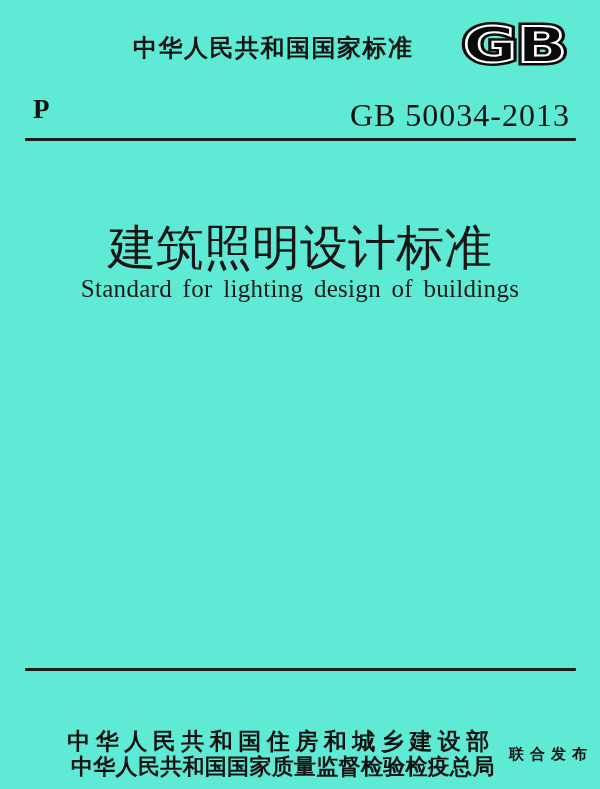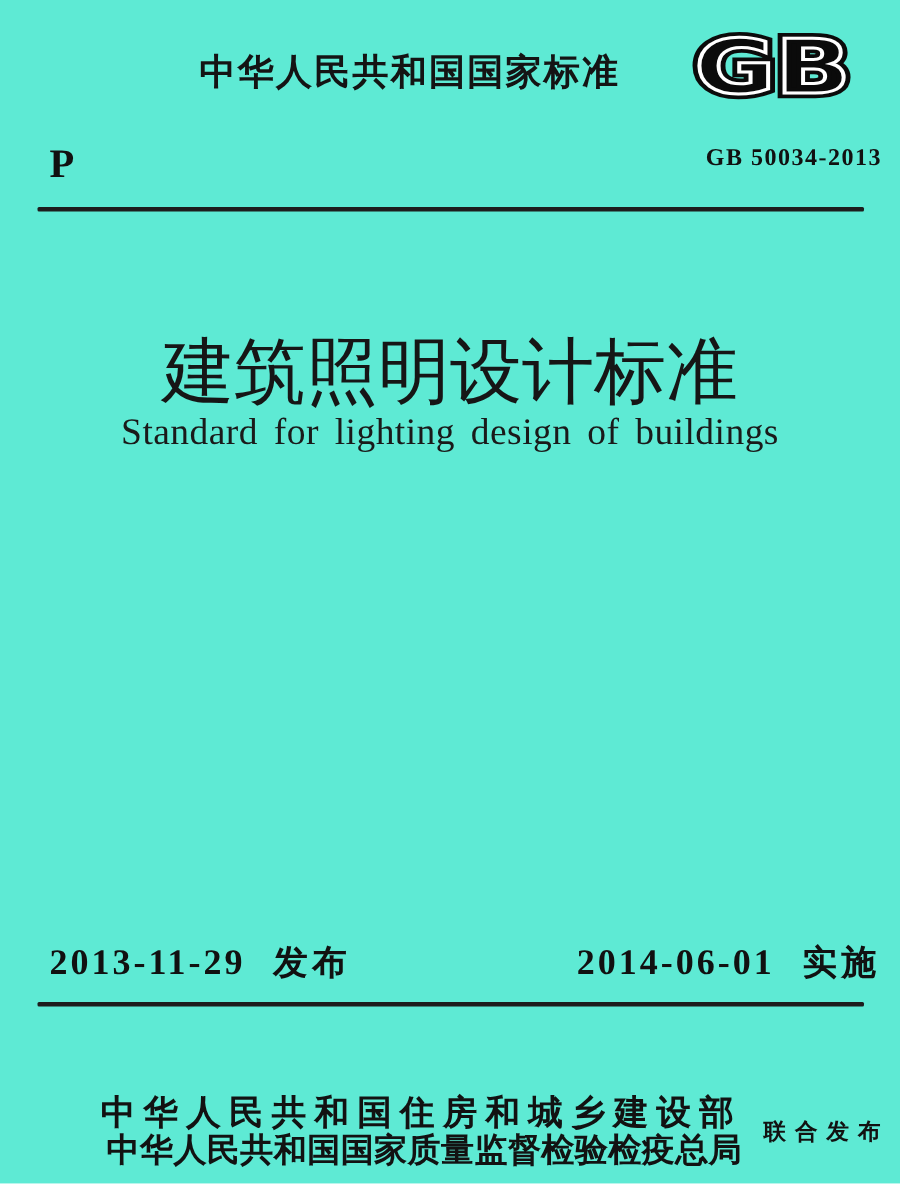--- a/index.html
+++ b/index.html
@@ -36,25 +36,25 @@
     position: absolute;
     left: 33px;
     top: 94px;
     font-family: "Liberation Serif", serif;
     font-weight: bold;
     font-size: 27px;
     color: #111;
   }
   .std-number {
     position: absolute;
-    right: 12px;
+    right: 30px;
     top: 97px;
     font-family: "Liberation Serif", serif;
-    font-weight: bold;
-    font-size: 16px;
+    font-weight: normal;
+    font-size: 32px;
     letter-spacing: 1px;
     white-space: nowrap;
     color: #111;
   }
   .rule {
     position: absolute;
     left: 25px;
     width: 551px;
     height: 3px;
     background: #1d1d1d;
@@ -167,30 +167,20 @@
   <div class="class-code">P</div>
 
   <div class="std-number">GB 50034-2013</div>
 
   <div class="rule rule-top"></div>
 
   <h1 class="title-zh">建筑照明设计标准</h1>
 
   <div class="title-en">Standard for lighting design of buildings</div>
 
-  <div class="date-row">
-    <div class="date-group">
-      <span class="date-value">2013-11-29</span>
-      <span class="date-label">发布</span>
-    </div>
-    <div class="date-group">
-      <span class="date-value">2014-06-01</span>
-      <span class="date-label">实施</span>
-    </div>
-  </div>
 
   <div class="rule rule-bottom"></div>
 
   <div class="publisher-block">
     <div class="pub-lines">
       <div class="pub-line pub-line-1">中华人民共和国住房和城乡建设部</div>
       <div class="pub-line pub-line-2">中华人民共和国国家质量监督检验检疫总局</div>
     </div>
     <div class="joint-label">联合发布</div>
   </div>

